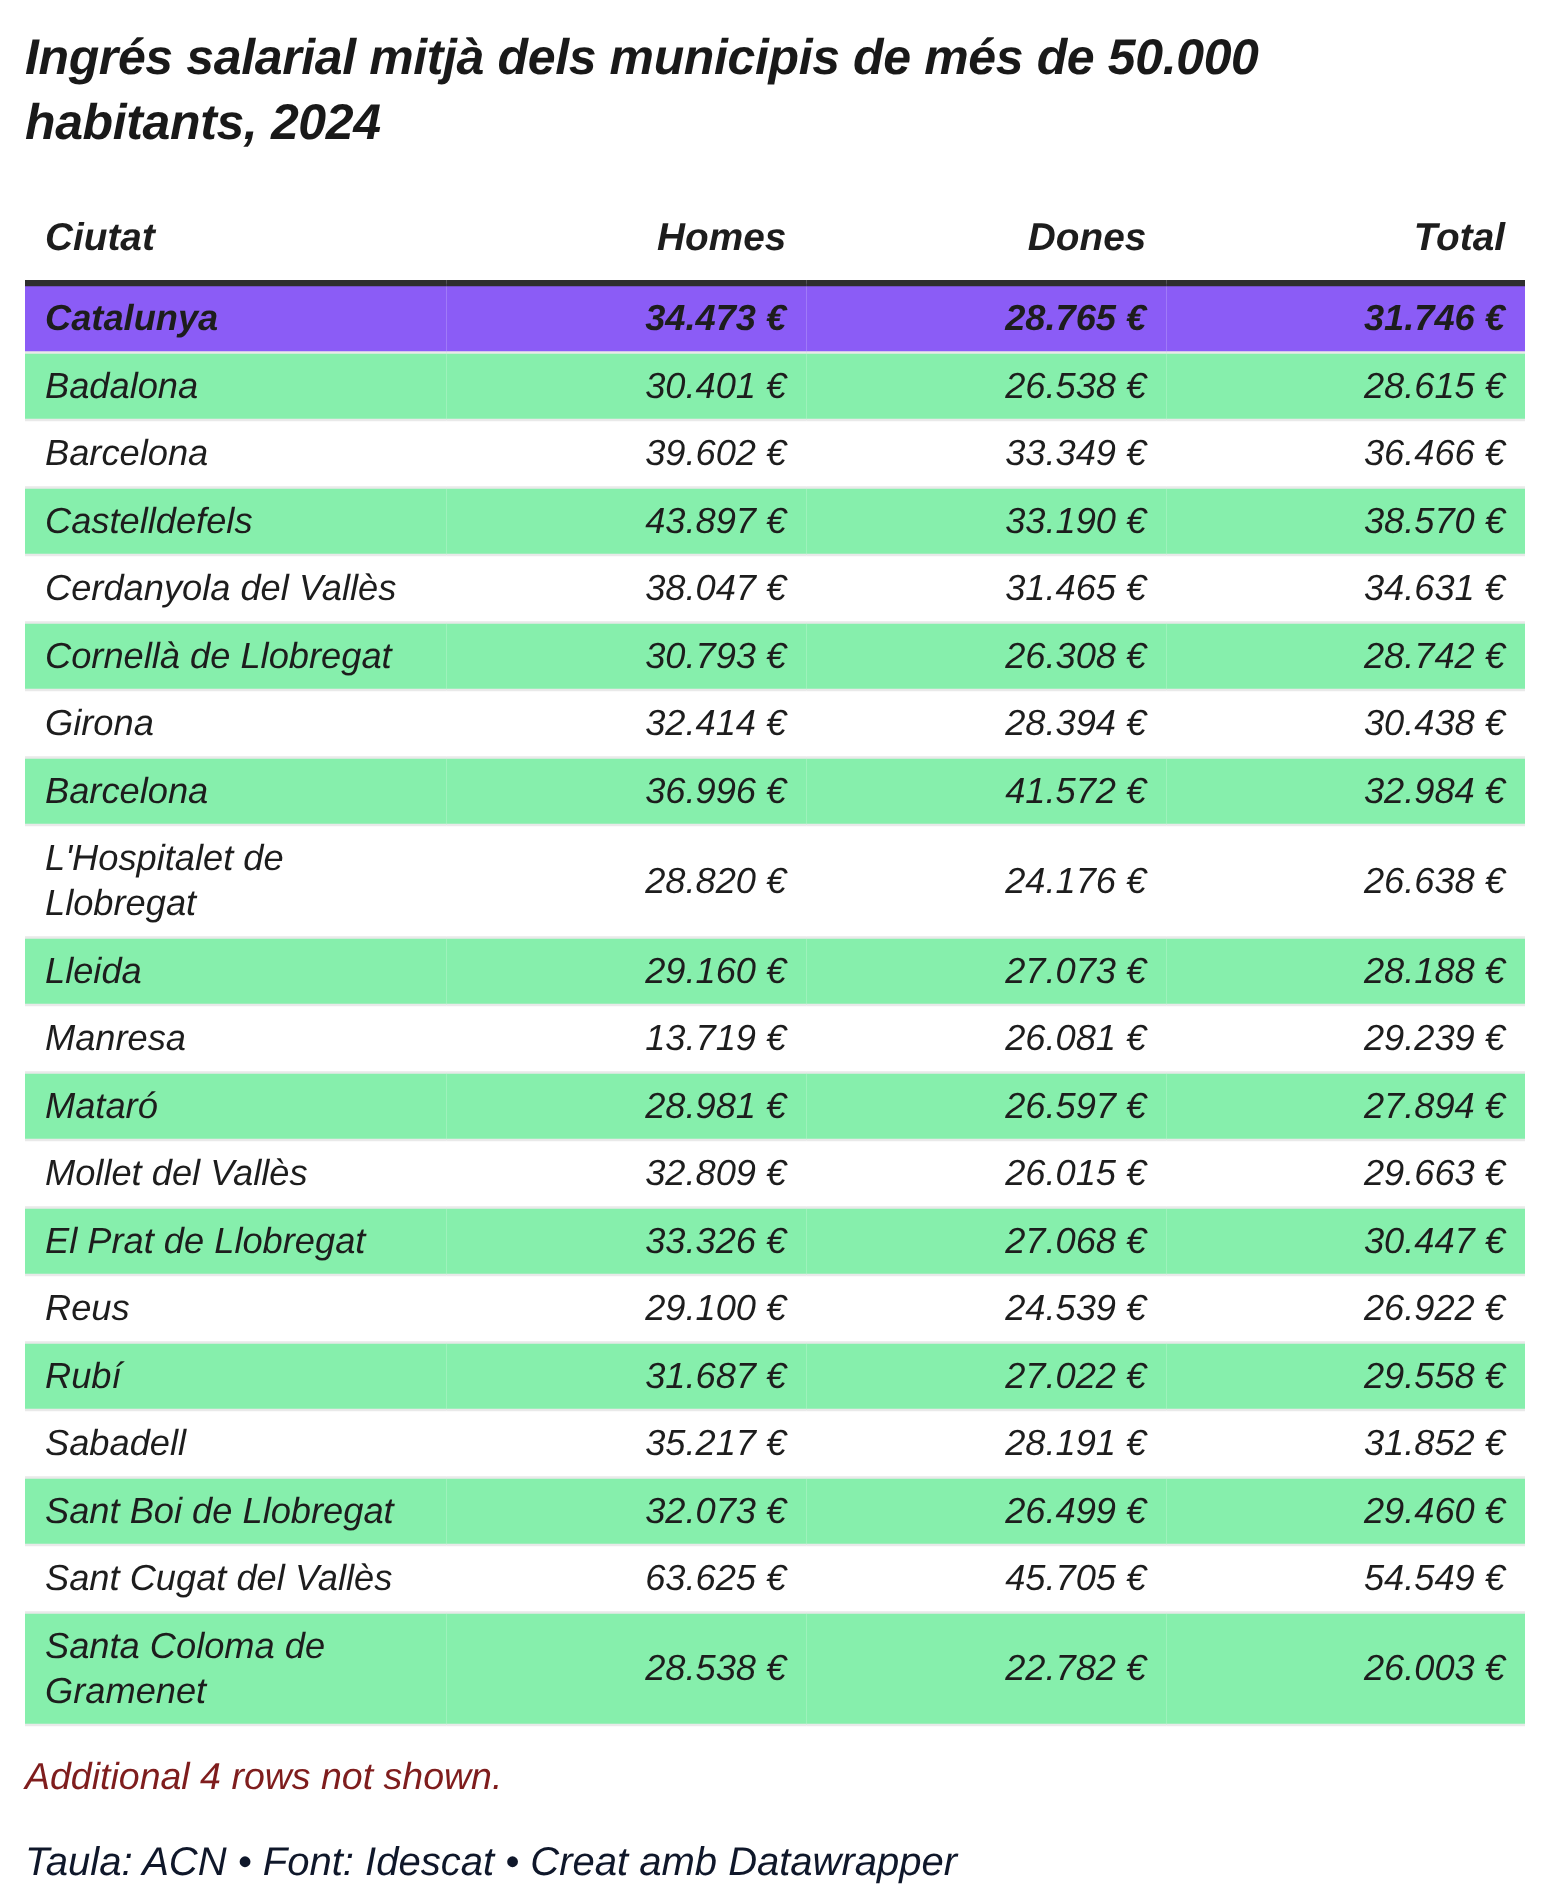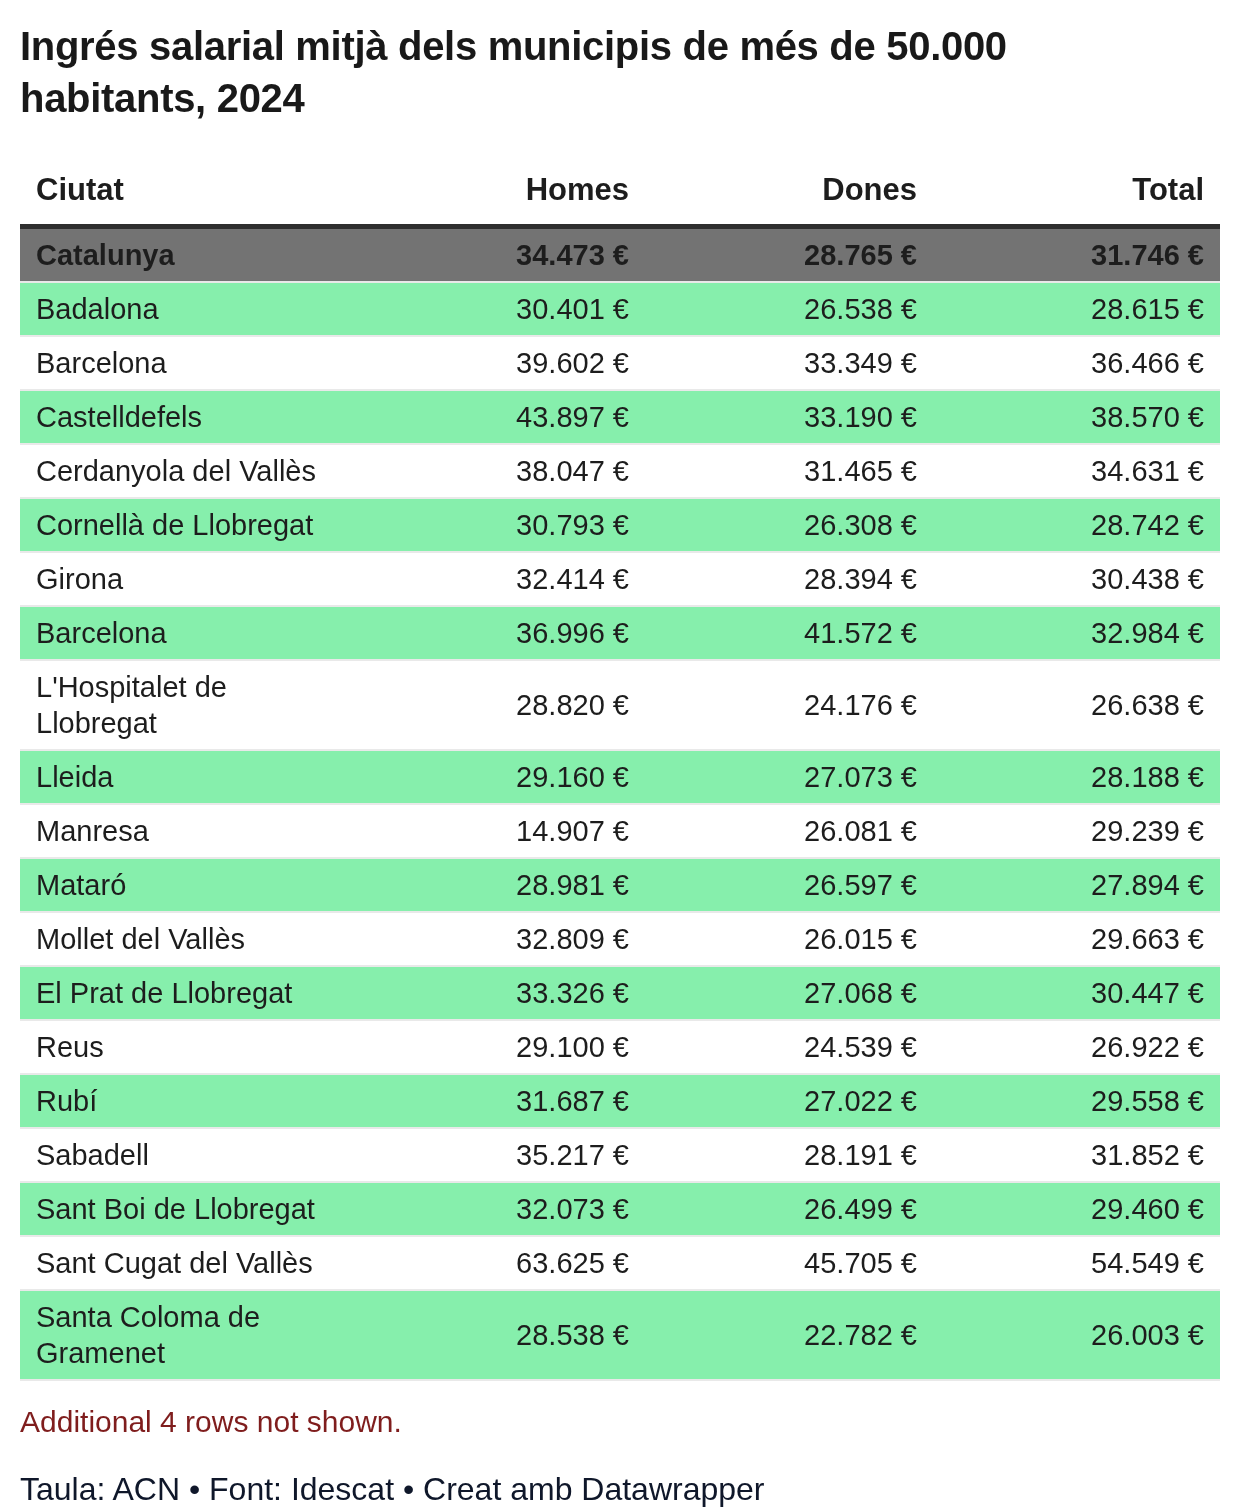--- a/index.html
+++ b/index.html
@@ -10,20 +10,21 @@
   body {
     width: 1240px;
     height: 1510px;
     font-family: "Liberation Sans", sans-serif;
     color: #1d1d1d;
     overflow: hidden;
   }
   .container {
     padding: 20px 20px 0 20px;
     box-sizing: border-box;
+    font-style: italic;
   }
   .title {
     font-size: 40px;
     line-height: 52px;
     font-weight: bold;
     color: #191919;
     letter-spacing: -0.3px;
     margin: 0 0 30px 0;
     max-width: 1100px;
   }
@@ -52,21 +53,21 @@
     font-size: 29px;
     line-height: 36px;
     padding: 8px 16px;
     text-align: right;
     color: #1d1d1d;
     vertical-align: middle;
   }
   tbody td.city { text-align: left; }
   tbody tr { border-bottom: 2px solid #e9e9e9; }
   tbody tr.highlight {
-    background: #737373;
+    background: #8b5cf6;
     font-weight: bold;
   }
   tbody tr.stripe { background: #86efac; }
 
   .note {
     font-size: 30px;
     line-height: 38px;
     color: #7f1d1d;
     margin: 22px 0 0 0;
   }
@@ -156,21 +157,21 @@
           <td>26.638 €</td>
         </tr>
         <tr class="stripe">
           <td class="city">Lleida</td>
           <td>29.160 €</td>
           <td>27.073 €</td>
           <td>28.188 €</td>
         </tr>
         <tr>
           <td class="city">Manresa</td>
-          <td>14.907 €</td>
+          <td>13.719 €</td>
           <td>26.081 €</td>
           <td>29.239 €</td>
         </tr>
         <tr class="stripe">
           <td class="city">Mataró</td>
           <td>28.981 €</td>
           <td>26.597 €</td>
           <td>27.894 €</td>
         </tr>
         <tr>

